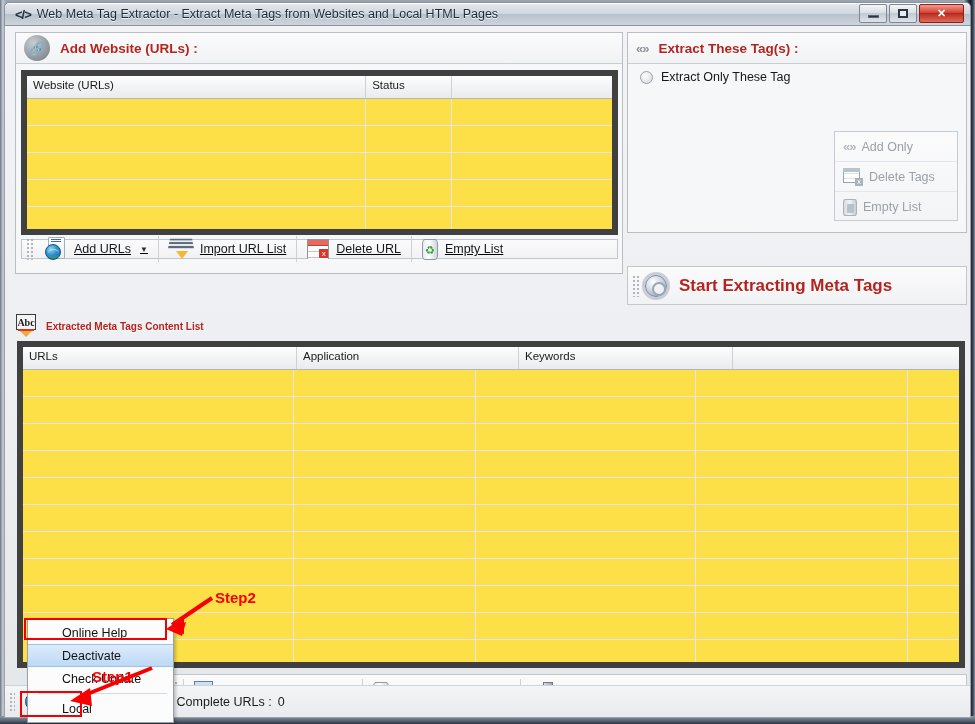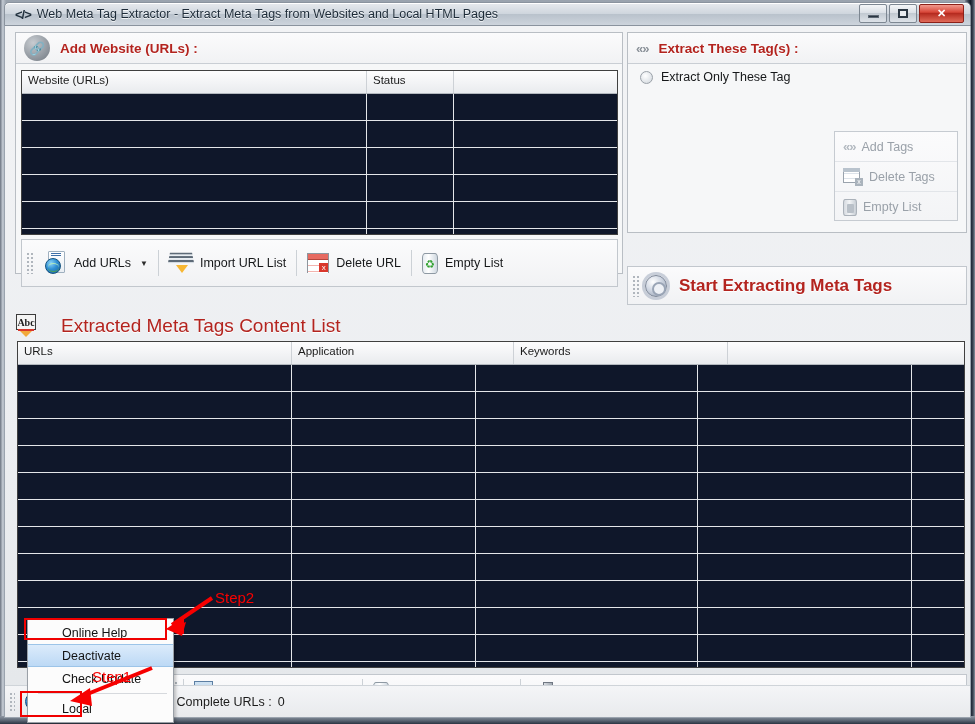--- a/index.html
+++ b/index.html
@@ -85,22 +85,22 @@
   .group-title {
     color: #b3241f; font-size: 13.5px; font-weight: bold;
     margin-left: 10px; text-shadow: 0 1px 0 #fff;
   }
 
   
   #grp-urls { left: 10px; top: 6px; width: 608px; height: 242px; }
 
   .grid {
     position:absolute;
-    background: #0f172a;
-    border: 1px solid #404040;
+    background: #fde047;
+    border: 6px solid #404040;
     overflow: hidden;
   }
   .grid-header {
     display: flex; height: 23px;
     background: linear-gradient(180deg,#fdfdfe 0%, #f2f3f5 55%, #e9ebee 100%);
     border-bottom: 1px solid #b3b8be;
   }
   .gh-cell {
     border-right: 1px solid #cdd1d6;
     padding: 3px 0 0 6px;
@@ -291,21 +291,21 @@
     position:absolute; left: 622px; top: 240px; width: 340px; height: 39px;
     background: linear-gradient(180deg,#fbfbfc 0%,#f1f2f4 100%);
     border: 1px solid #c2c7cd; display:flex; align-items:center;
   }
   #startbar .label {
     color:#b3241f; font-weight:bold; font-size:17px; margin-left:10px; text-shadow:0 1px 0 #fff;text-align:right;
   }
 
   
   #extract-head { position:absolute; left:10px; top:286px; width:952px; height:28px; display:flex; align-items:center; }
-  #extract-head .label { color:#b3241f; font-size:19px; font-weight:normal; margin-left:24px; text-shadow:0 1px 0 #fff;}
+  #extract-head .label { color:#b3241f; font-size:10px; font-weight:bold; margin-left:9px; text-shadow:0 1px 0 #fff;}
 
   #grid2 { left:12px; top:315px; width:948px; height:327px; }
 
   
   #bottombar { position:absolute; left:160px; top:648px; width:802px; height:36px;
     background: linear-gradient(180deg,#fbfbfc 0%,#f1f2f4 100%);
     border:1px solid #c2c7cd; display:flex; align-items:center; }
 
   
   #statusbar {
@@ -343,21 +343,21 @@
   }
   #ctxmenu .mi.sel {
     background: linear-gradient(180deg,#dcebfb 0%, #bcd9f5 100%);
     border-top:1px solid #9cc4e8; border-bottom:1px solid #9cc4e8;
   }
   #ctxmenu .msep { height:1px; background:#d6d9dd; margin:3px 6px 3px 10px; }
 
   
   .redbox { position:absolute; border:2px solid #f00000; z-index:60; }
   .anno-label {
-    position:absolute; color:#f70000; font-size:15px; font-weight:normal; z-index:61;
+    position:absolute; color:#f70000; font-size:15px; font-weight:bold; z-index:61;
     font-family:"Liberation Sans", sans-serif;
   }
   svg.anno { position:absolute; left:0; top:0; width:975px; height:724px; z-index:60; pointer-events:none; }
 </style>
 </head>
 <body>
 
 <div id="window">
   <div class="frame-left"></div>
   <div class="frame-right"></div>
@@ -418,21 +418,21 @@
               <div class="gr-cell" style="width:163px;border-right:none;"></div>
             </div>
           <div class="grid-row">
               <div class="gr-cell" style="width:345px;"></div>
               <div class="gr-cell" style="width:87px;"></div>
               <div class="gr-cell" style="width:163px;border-right:none;"></div>
             </div>
         </div>
       </div>
 
-      <div class="toolbar" style="left:5px; top:206px; width:597px; height:48px;">
+      <div class="toolbar" style="left:5px; top:206px; width:597px; height:20px;text-decoration:underline;">
         <div class="tb-grip"></div>
 
         <div class="tb-item">
           <span class="ico ico-globe">
             <span class="page"></span>
               <span class="lines"></span>
               <span class="ball"></span>
           </span>
           <span>Add URLs</span>
           <span class="caret">▼</span>
@@ -474,21 +474,21 @@
 
       <div class="radio-row">
         <span class="radio"></span>
         <span>Extract Only These Tag</span>
       </div>
 
 
       <div class="tagbtns">
         <div class="tagbtn">
           <span class="ico ico-chevrons" style="color:#b3b9c0;">«»</span>
-          <span>Add Tags</span>
+          <span>Add Only</span>
         </div>
         <div class="tagbtn">
           <span class="ico ico-deltags">
             <span class="t"></span>
               <span class="b"></span>
               <span class="x">x</span>
           </span>
           <span>Delete Tags</span>
         </div>
         <div class="tagbtn">

